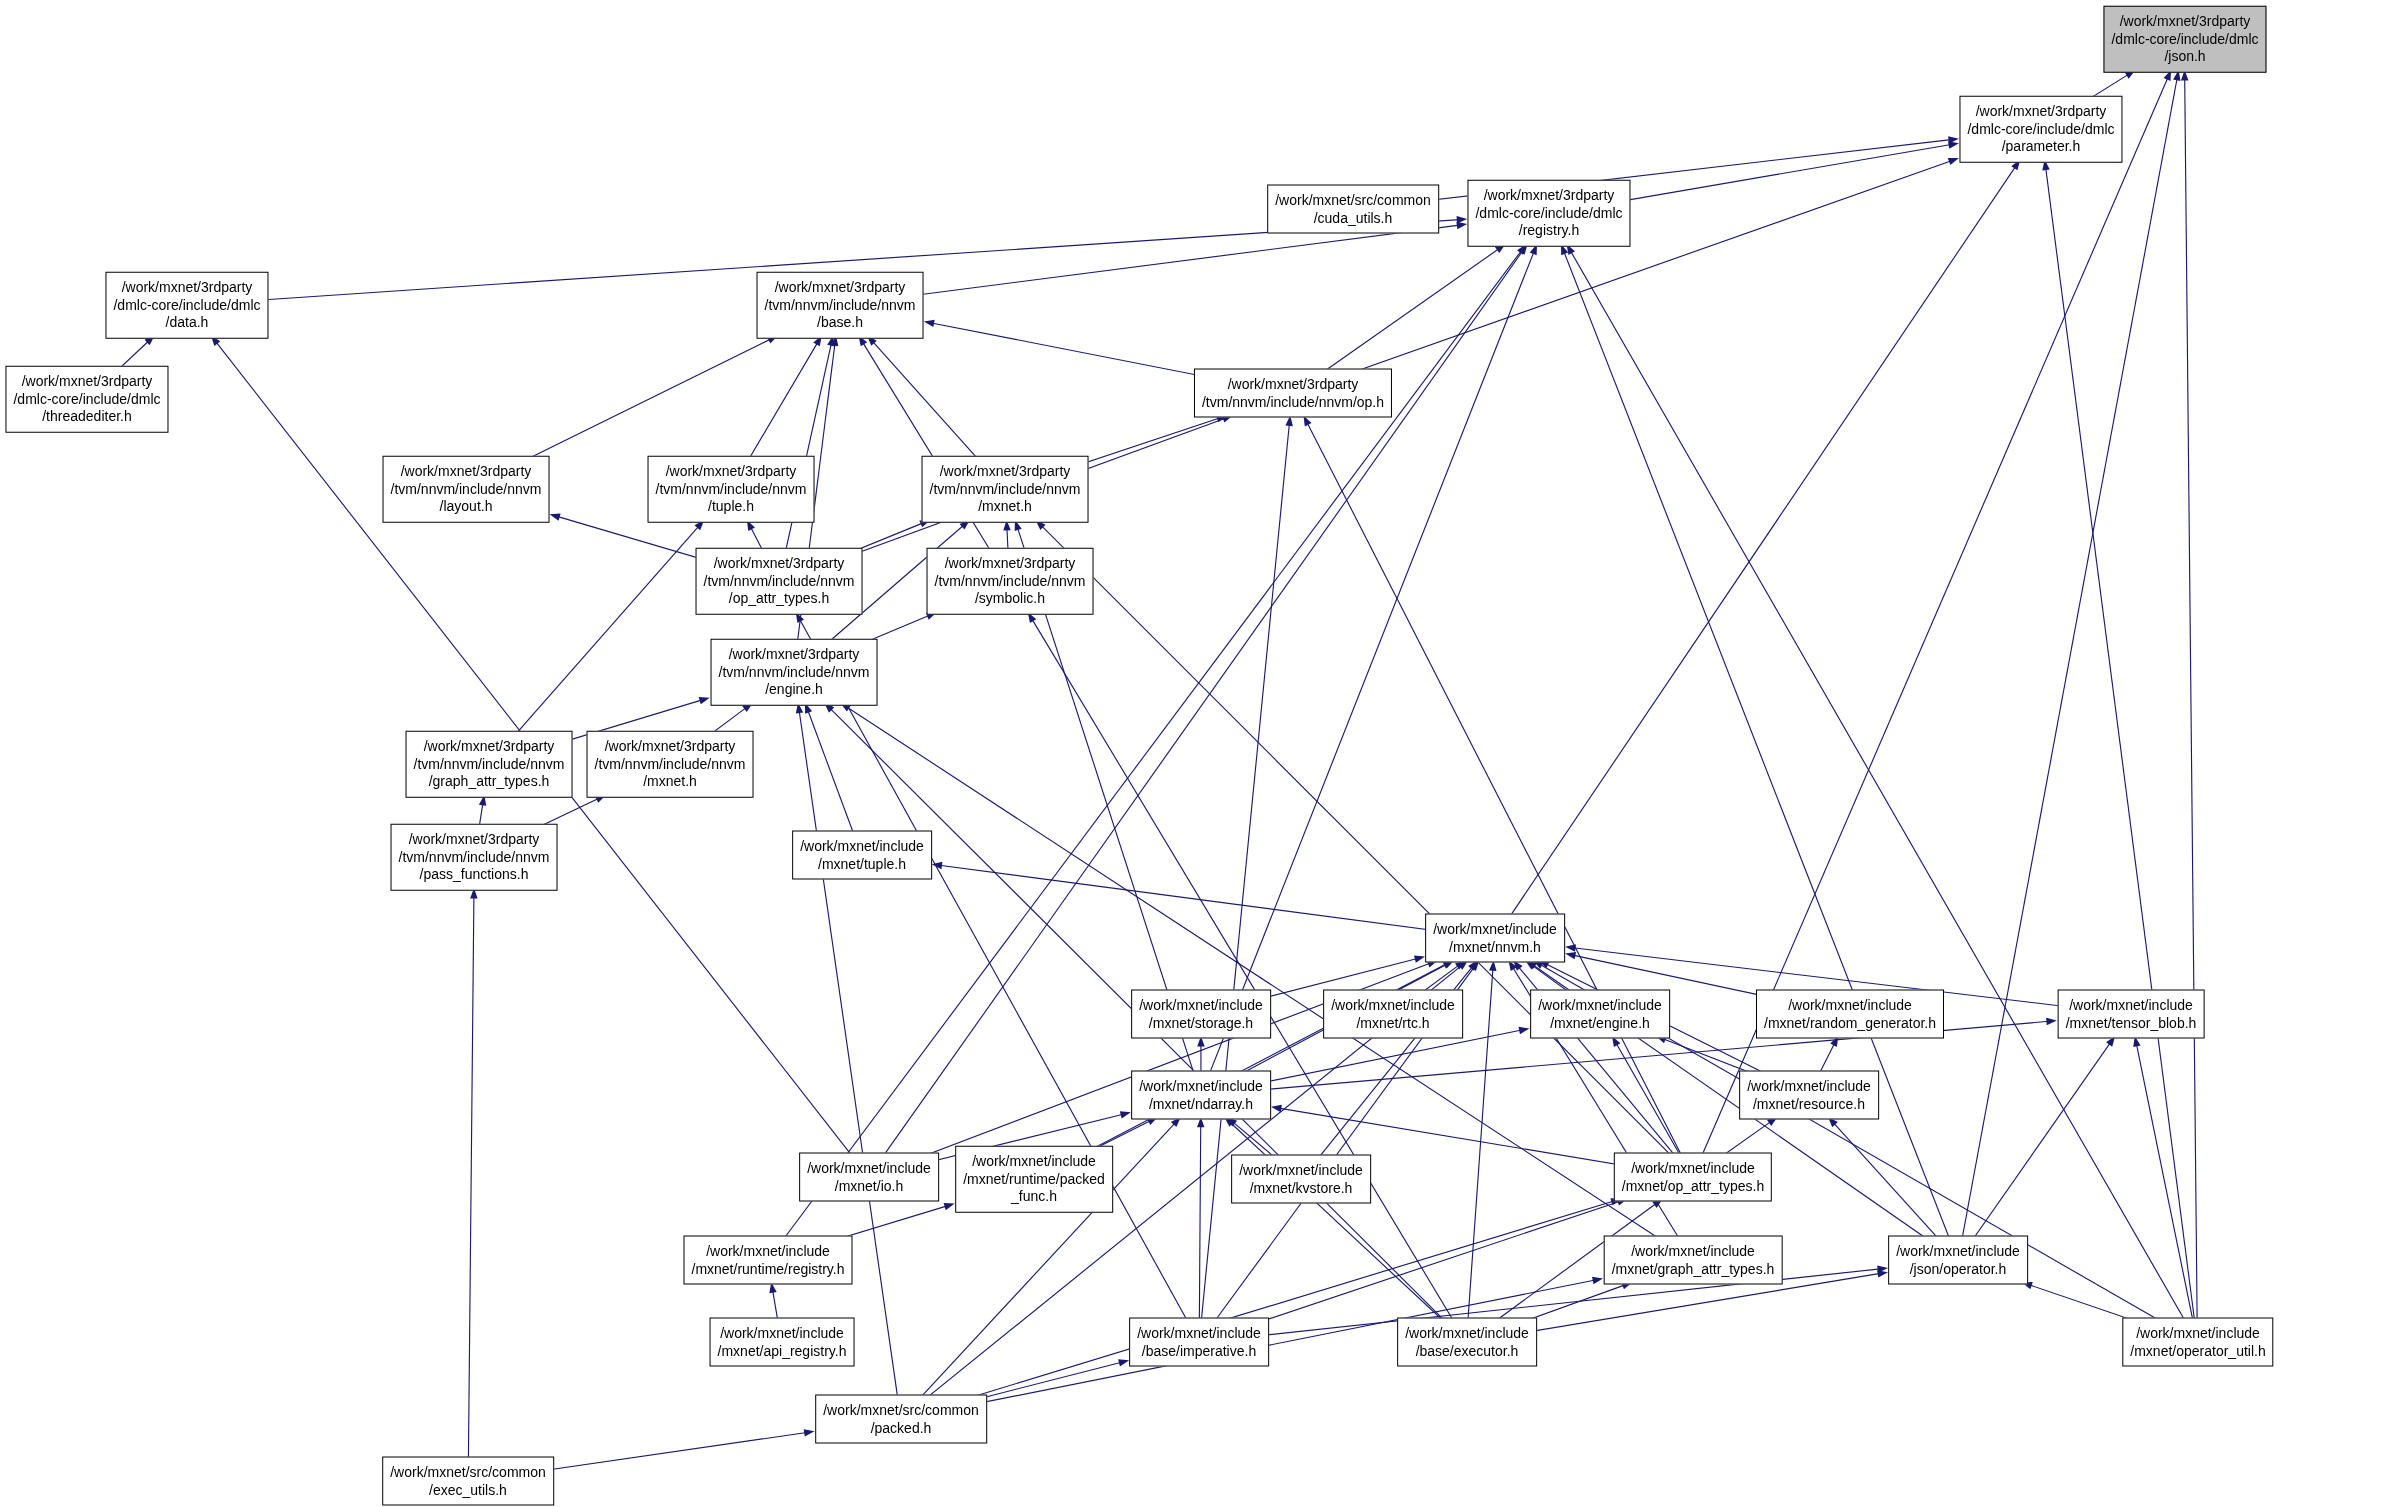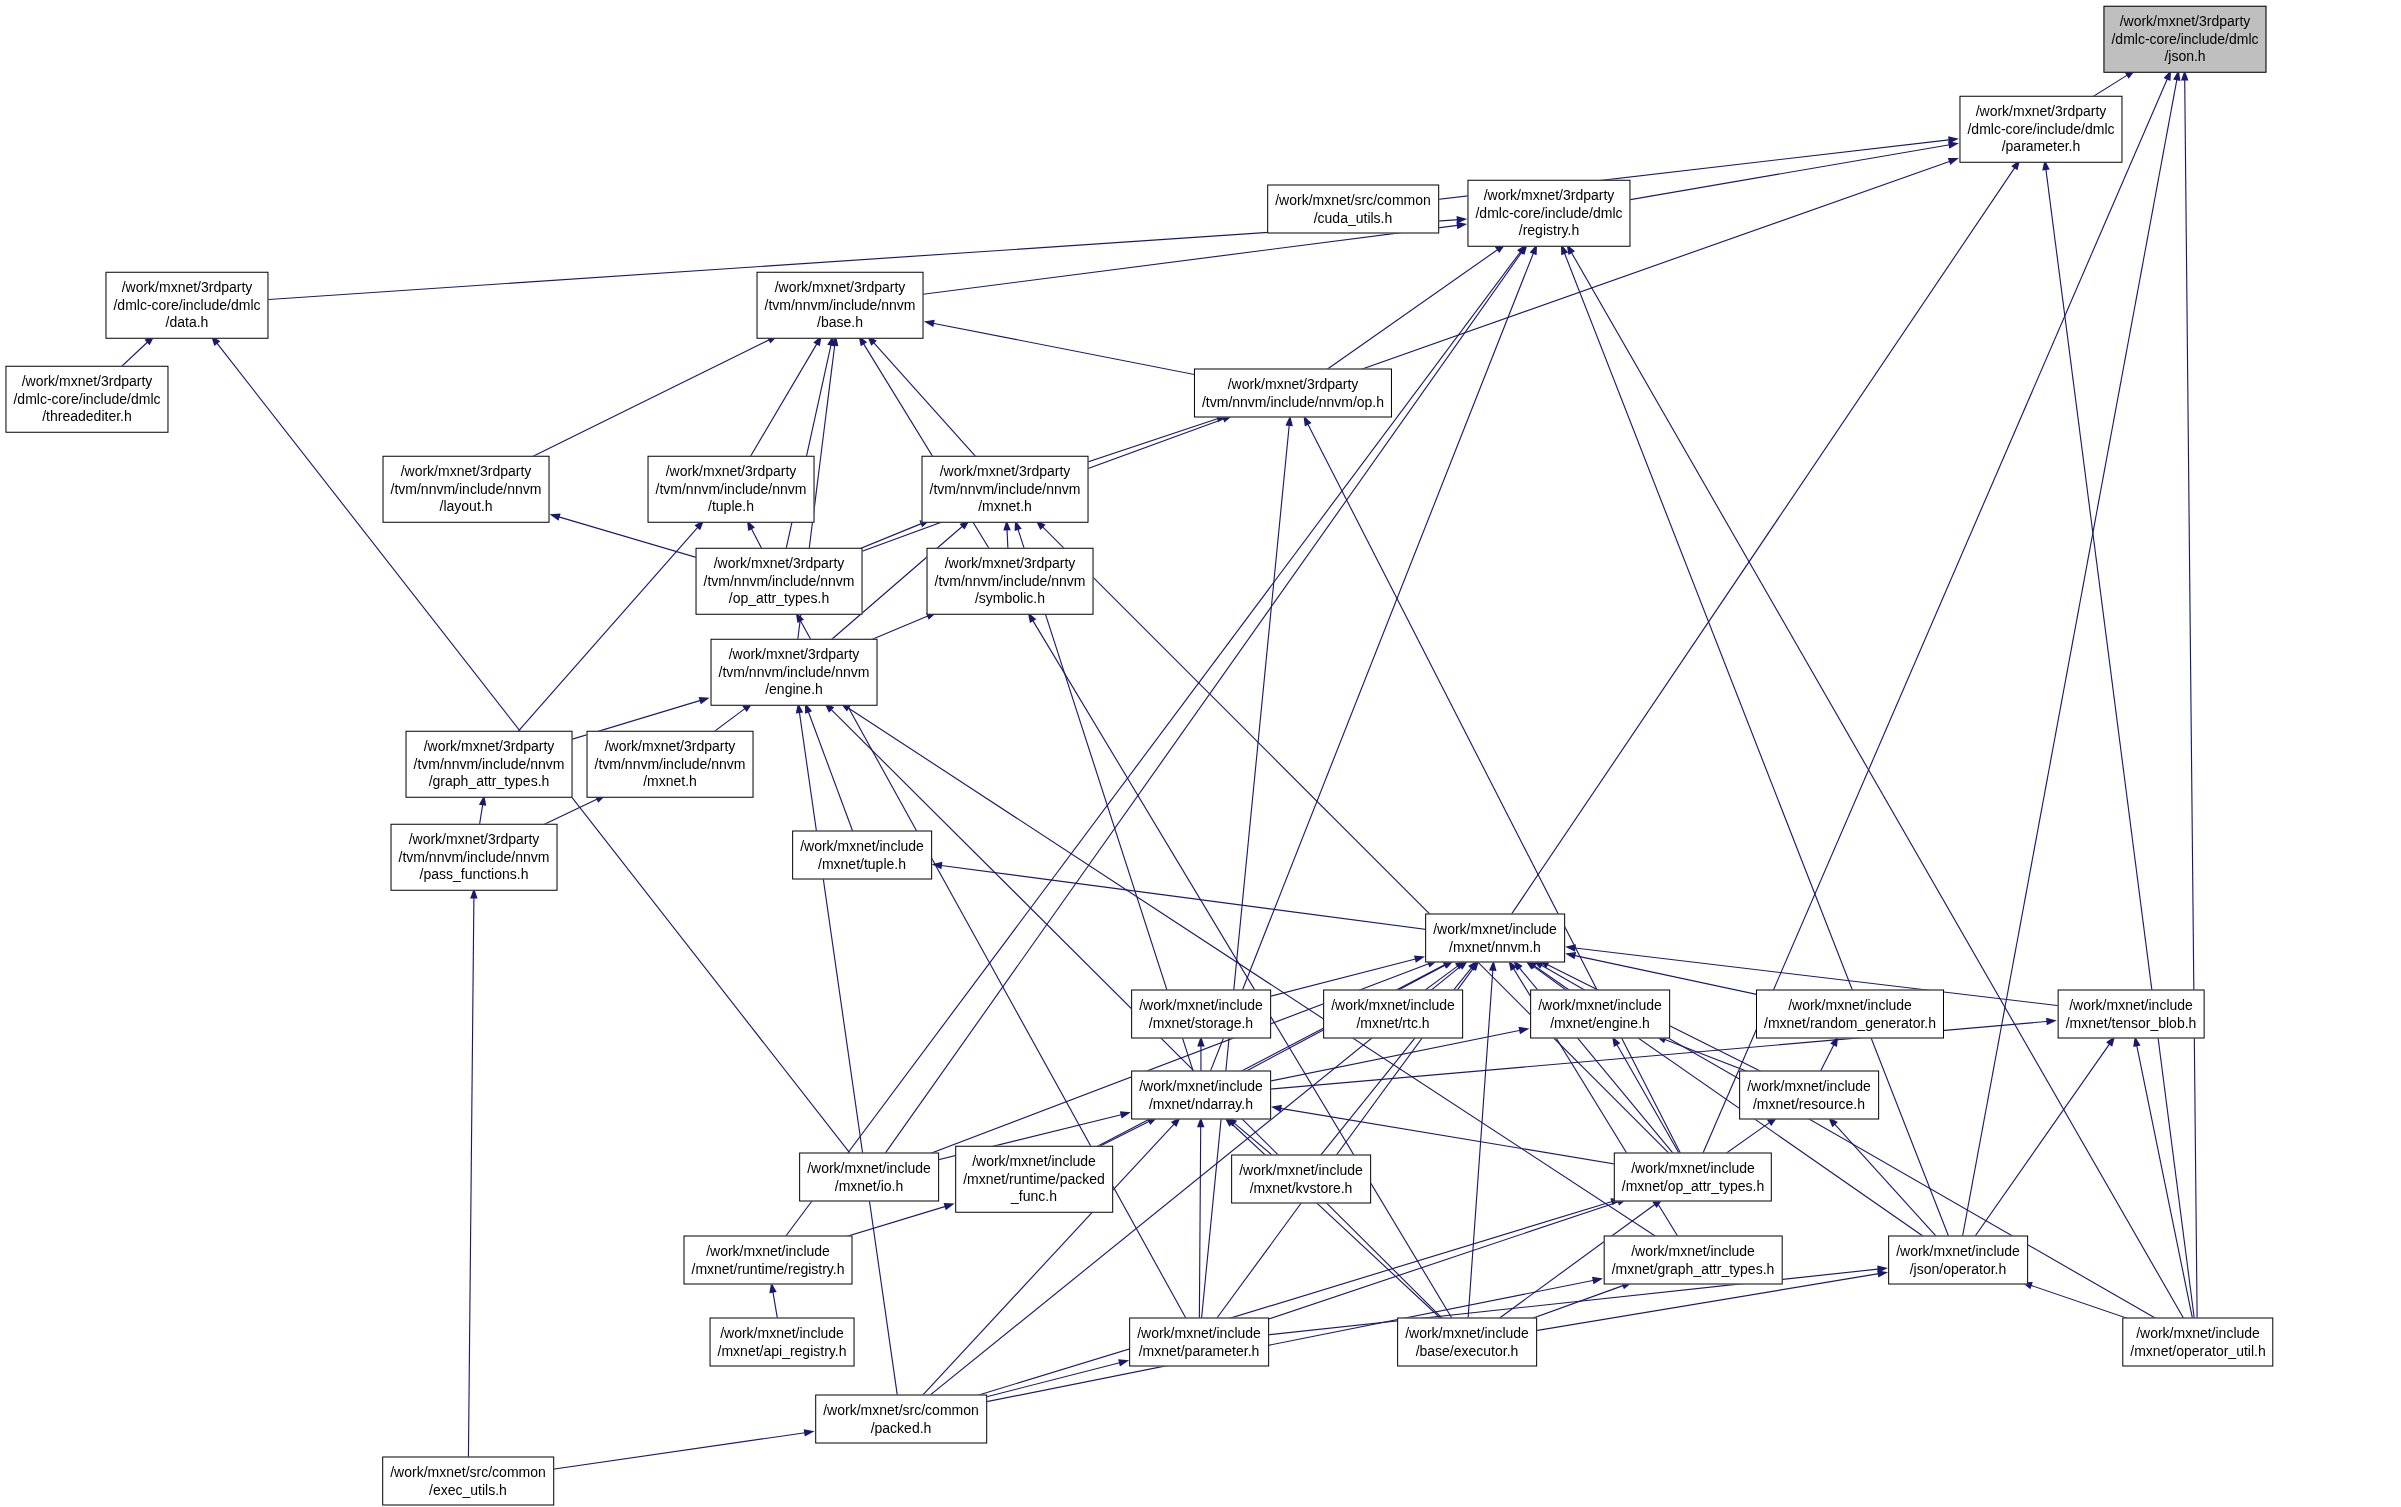--- a/index.html
+++ b/index.html
@@ -376,21 +376,21 @@
       <div class="node" style="left: 1958px; top: 1260px;">
         <div class="nline">/work/mxnet/include</div>
         <div class="nline">/json/operator.h</div>
       </div>
       <div class="node" style="left: 782px; top: 1342px;">
         <div class="nline">/work/mxnet/include</div>
         <div class="nline">/mxnet/api_registry.h</div>
       </div>
       <div class="node" style="left: 1199px; top: 1342px;">
         <div class="nline">/work/mxnet/include</div>
-        <div class="nline">/mxnet/parameter.h</div>
+        <div class="nline">/base/imperative.h</div>
       </div>
       <div class="node" style="left: 1467px; top: 1342px;">
         <div class="nline">/work/mxnet/include</div>
         <div class="nline">/base/executor.h</div>
       </div>
       <div class="node" style="left: 2198px; top: 1342px;">
         <div class="nline">/work/mxnet/include</div>
         <div class="nline">/mxnet/operator_util.h</div>
       </div>
       <div class="node" style="left: 901px; top: 1419px;">

